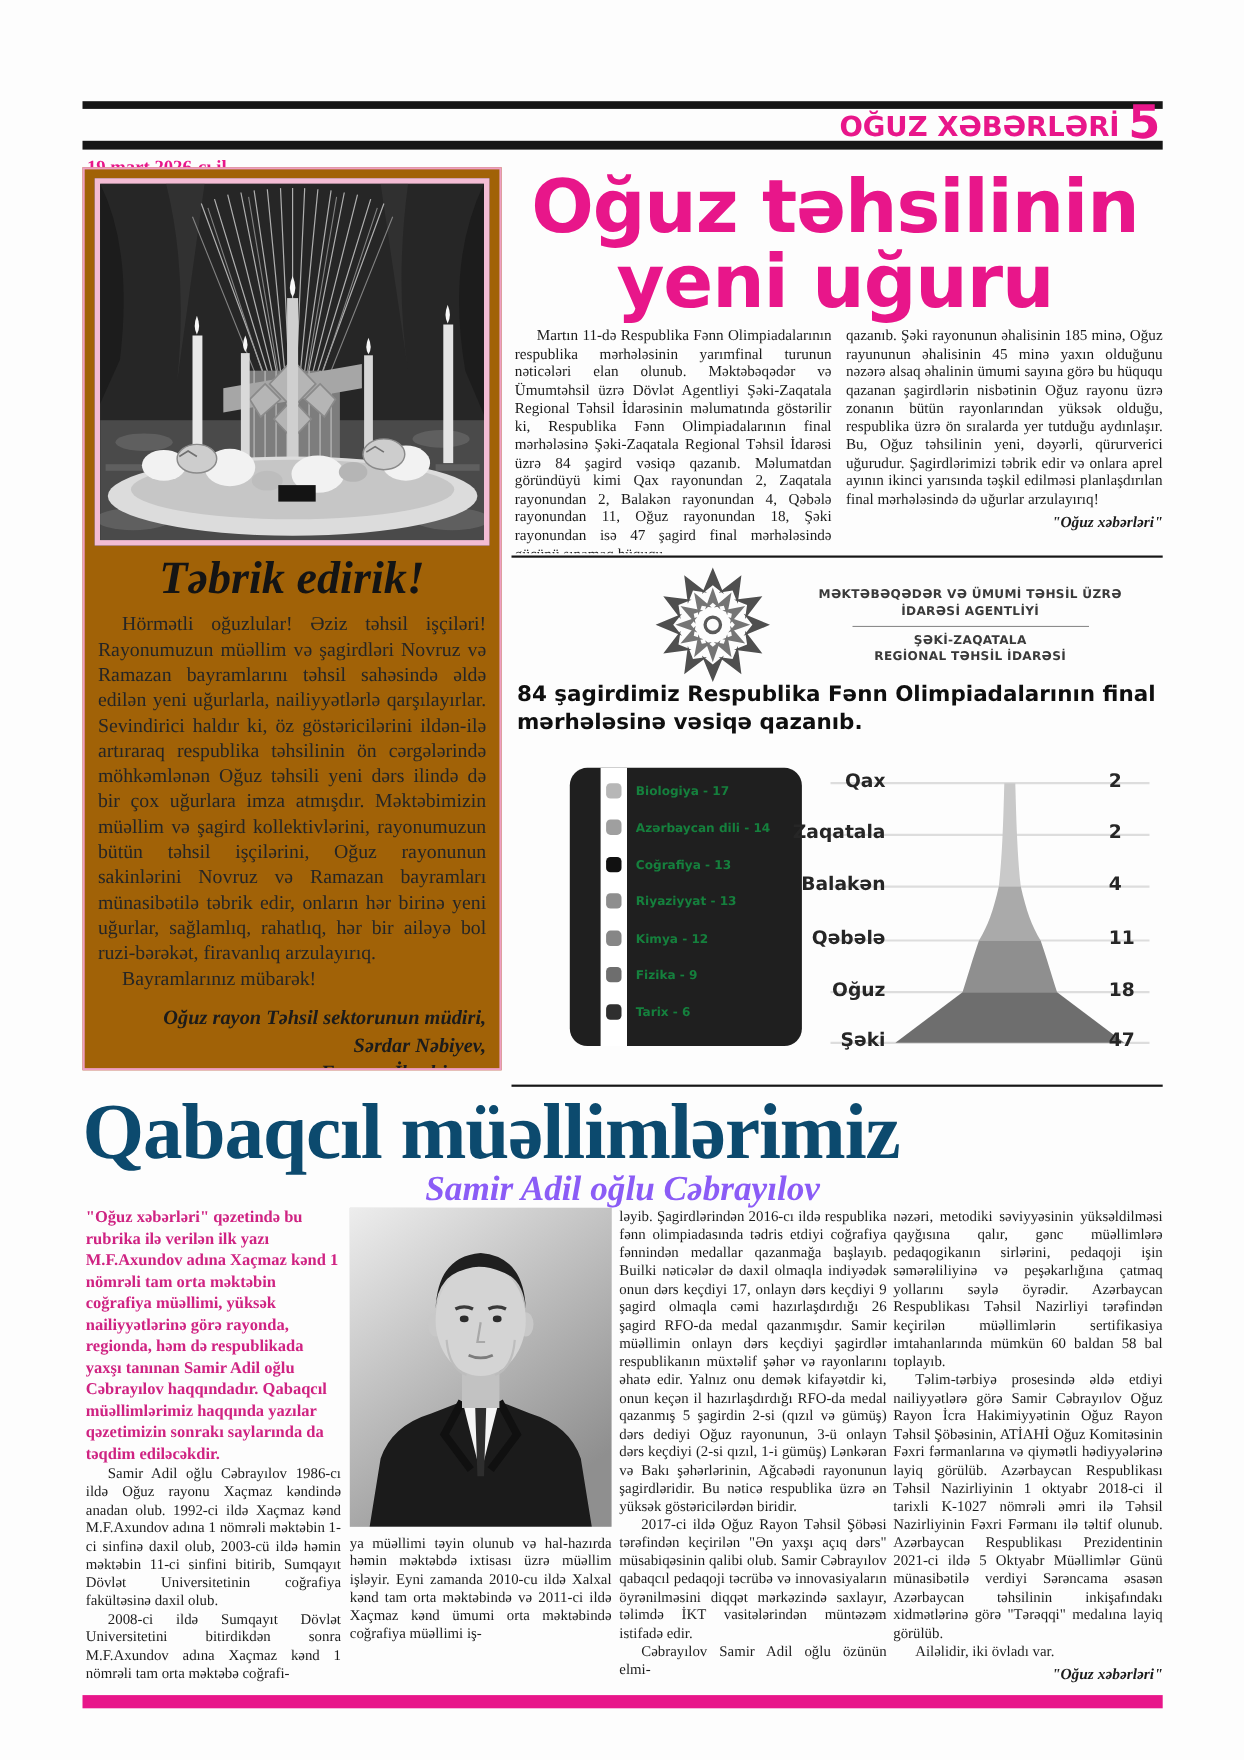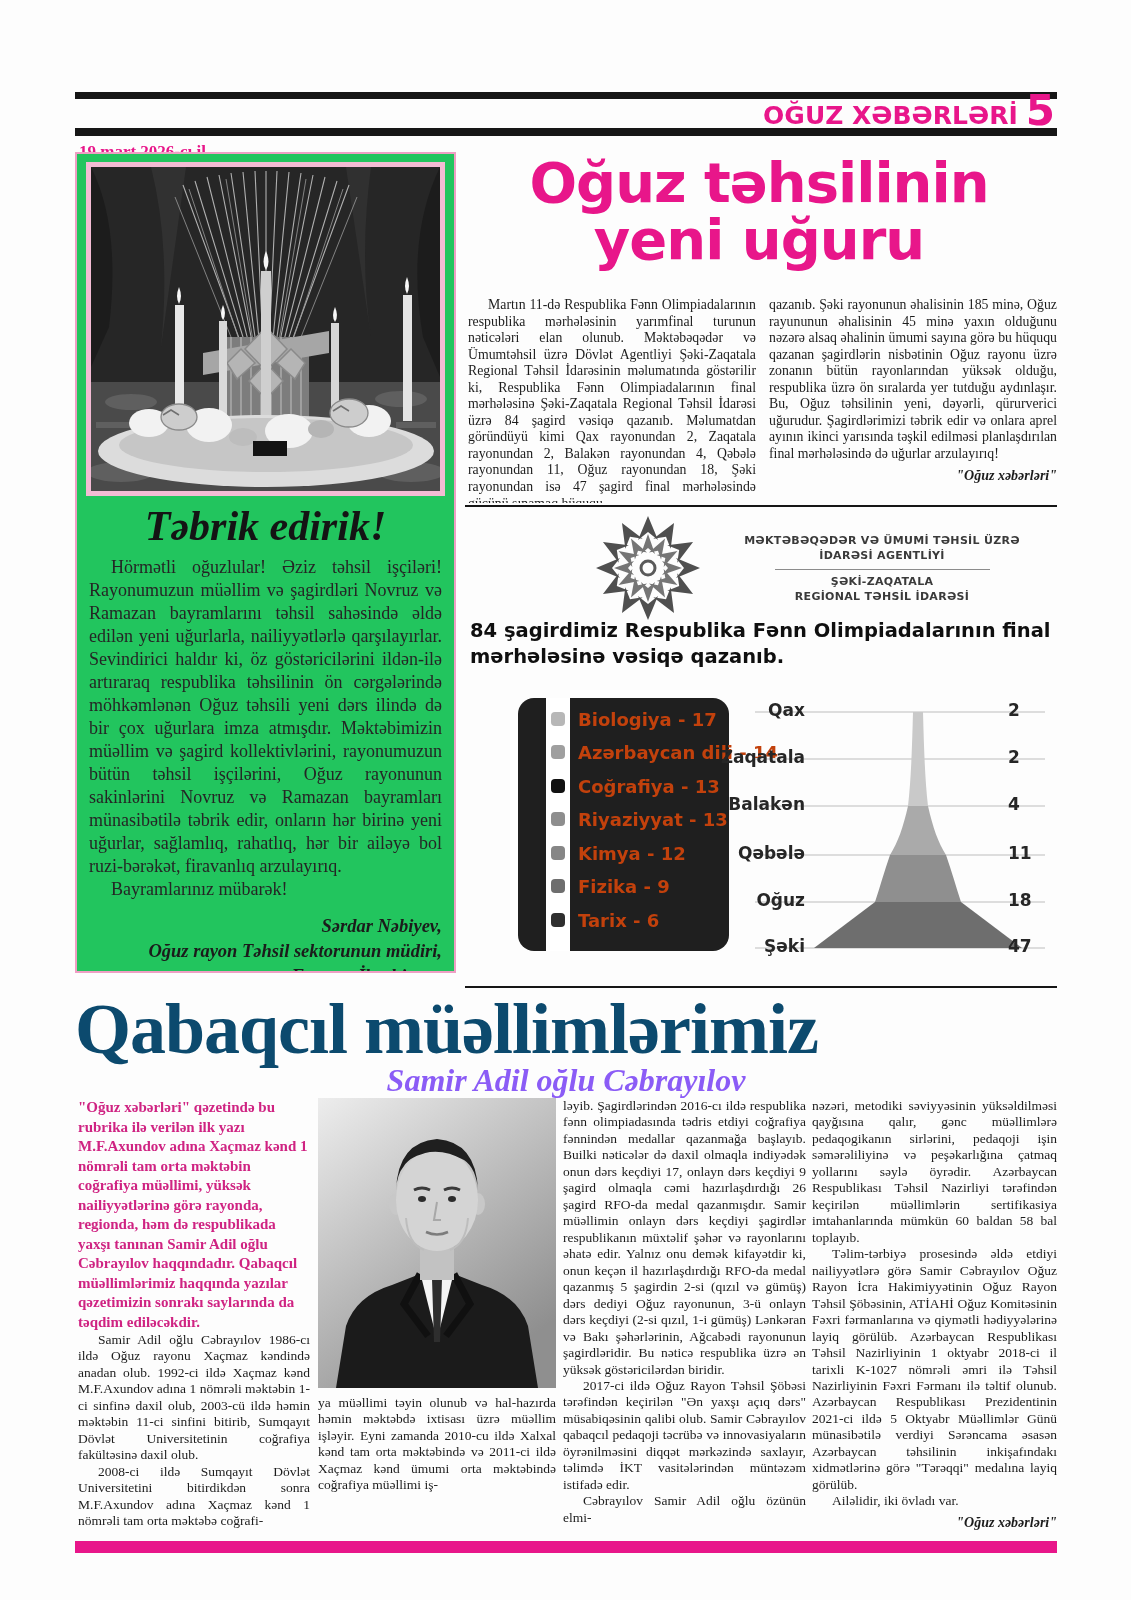--- a/index.html
+++ b/index.html
@@ -11,33 +11,33 @@
   
   .rule-top    { position:absolute; left:75px; top:92px;  width:982px; height:7px; background:#161616; }
   .rule-bottom { position:absolute; left:75px; top:128px; width:982px; height:8px; background:#161616; }
   .date { position:absolute; left:79px; top:100px; font-size:17px; font-weight:bold; color:#e8168a;margin-top:42px; }
   .masthead { position:absolute; right:76px; top:94px; display:flex; align-items:flex-end; gap:8px;text-align:right; }
   .masthead-title { font-family:"DejaVu Sans", sans-serif; font-weight:bold; font-size:25px; letter-spacing:0px; color:#e8168a; line-height:1; }
   .masthead-num   { font-family:"DejaVu Sans", sans-serif; font-weight:bold; font-size:42px; color:#e8168a; line-height:0.8; }
 
   
   .greeting-box { position:absolute; left:75px; top:152px; width:381px; height:821px;
-    background:#22c55e; border:2px solid #ef9fc4; overflow:hidden; }
+    background:#a16207; border:2px solid #ef9fc4; overflow:hidden; }
   .novruz-frame { position:absolute; left:9px; top:8px; width:359px; height:334px; border:5px solid #f3bcd4; background:#262626; }
   .greeting-title { position:absolute; left:0; top:348px; width:100%; text-align:center;
     font-size:42px; font-weight:bold; font-style:italic; color:#141414; }
   .greeting-body { position:absolute; left:12px; top:402px; width:353px;
     font-size:18px; line-height:1.28; text-align:justify; color:#252525; }
   .greeting-body p.ind { text-indent:22px; }
   .greeting-sign { position:absolute; left:12px; top:760px; width:353px;
     font-size:18.5px; font-weight:bold; font-style:italic; text-align:right; line-height:1.35; color:#1b1b1b; }
 
   
   .art-headline { position:absolute; left:458px; top:154px; width:602px; text-align:center;
-    font-family:"DejaVu Sans", sans-serif; font-weight:bold; font-size:56px; line-height:1.02;
+    font-family:"DejaVu Sans", sans-serif; font-weight:bold; font-size:67px; line-height:1.02;
     letter-spacing:-1px; color:#e8168a; }
   .art-col { position:absolute; top:297px; width:288px; font-size:13.8px; line-height:1.2;
     text-align:justify; color:#1c1c1c; }
   .art-col p.ind { text-indent:20px; }
   .art-col1 { left:468px; height:206px; overflow:hidden; }
   .art-col2 { left:769px; }
   .art-byline { margin-top:6px; text-align:right; font-weight:bold; font-style:italic; font-size:14px; }
   .rule-mid  { position:absolute; left:465px; top:505px; width:592px; height:2px; background:#161616; }
   .rule-mid2 { position:absolute; left:465px; top:986px; width:592px; height:2px; background:#161616; }
 
@@ -47,21 +47,21 @@
     font-family:"DejaVu Sans", sans-serif; font-weight:bold; color:#3a3a3a; font-size:11px; line-height:1.35; letter-spacing:0.3px; }
   .agency-divider { width:215px; height:1px; background:#8c8c8c; margin:5px auto; }
   .info-headline { position:absolute; left:470px; top:618px; width:592px;
     font-family:"DejaVu Sans", sans-serif; font-weight:bold; font-size:19.5px; line-height:1.32; color:#0f0f0f; }
 
   .legend-panel { position:absolute; left:518px; top:698px; width:211px; height:253px;
     background:#1f1f1f; border-radius:16px; }
   .legend-strip { position:absolute; left:546px; top:698px; width:24px; height:253px; background:#ffffff; }
   .legend-row { position:absolute; left:548px; width:180px; height:20px; display:flex; align-items:center; }
   .swatch { width:14px; height:14px; border-radius:4px; margin-left:3px; flex:none; }
-  .legend-label { margin-left:13px; font-family:"DejaVu Sans", sans-serif; font-size:18px; font-weight:bold; color:#c2410c; white-space:nowrap; }
+  .legend-label { margin-left:13px; font-family:"DejaVu Sans", sans-serif; font-size:11px; font-weight:bold; color:#15803d; white-space:nowrap; }
   .sw0{background:#b7b7b7;} .sw1{background:#9f9f9f;} .sw2{background:#111111;}
   .sw3{background:#8e8e8e;} .sw4{background:#868686;} .sw5{background:#6e6e6e;} .sw6{background:#2f2f2f;}
 
   .funnel-svg { position:absolute; left:740px; top:680px; width:320px; height:290px; }
   .funnel-label { position:absolute; left:665px; width:140px; text-align:right;
     font-family:"DejaVu Sans", sans-serif; font-weight:bold; font-size:17px; color:#262626; }
   .funnel-value { position:absolute; left:1008px; width:50px; text-align:left;
     font-family:"DejaVu Sans", sans-serif; font-weight:bold; font-size:17px; color:#262626; }
 
   
@@ -159,22 +159,22 @@
         <ellipse cx="230" cy="262" rx="13" ry="9" fill="#b5b5b5"></ellipse>
         <rect x="162" y="274" width="34" height="15" fill="#141414"></rect>
       </svg>
     </div>
     <div class="greeting-title">Təbrik edirik!</div>
     <div class="greeting-body">
       <p class="ind">Hörmətli oğuzlular! Əziz təhsil işçiləri! Rayonumuzun müəllim və şagirdləri Novruz və Ramazan bayramlarını təhsil sahəsində əldə edilən yeni uğurlarla, nailiyyətlərlə qarşılayırlar. Sevindirici haldır ki, öz göstəricilərini ildən-ilə artıraraq respublika təhsilinin ön cərgələrində möhkəmlənən Oğuz təhsili yeni dərs ilində də bir çox uğurlara imza atmışdır. Məktəbimizin müəllim və şagird kollektivlərini, rayonumuzun bütün təhsil işçilərini, Oğuz rayonunun sakinlərini Novruz və Ramazan bayramları münasibətilə təbrik edir, onların hər birinə yeni uğurlar, sağlamlıq, rahatlıq, hər bir ailəyə bol ruzi-bərəkət, firavanlıq arzulayırıq.</p>
       <p class="ind">Bayramlarınız mübarək!</p>
     </div>
     <div class="greeting-sign">
+      <div>Oğuz rayon Təhsil sektorunun müdiri,</div>
       <div>Sərdar Nəbiyev,</div>
-      <div>Oğuz rayon Təhsil sektorunun müdiri,</div>
       <div>Fərman İbrahimov,</div>
 
     </div>
   </div>
 
   <div class="art-headline">
     <div>Oğuz təhsilinin</div>
     <div>yeni uğuru</div>
   </div>
   <div class="art-col art-col1">

